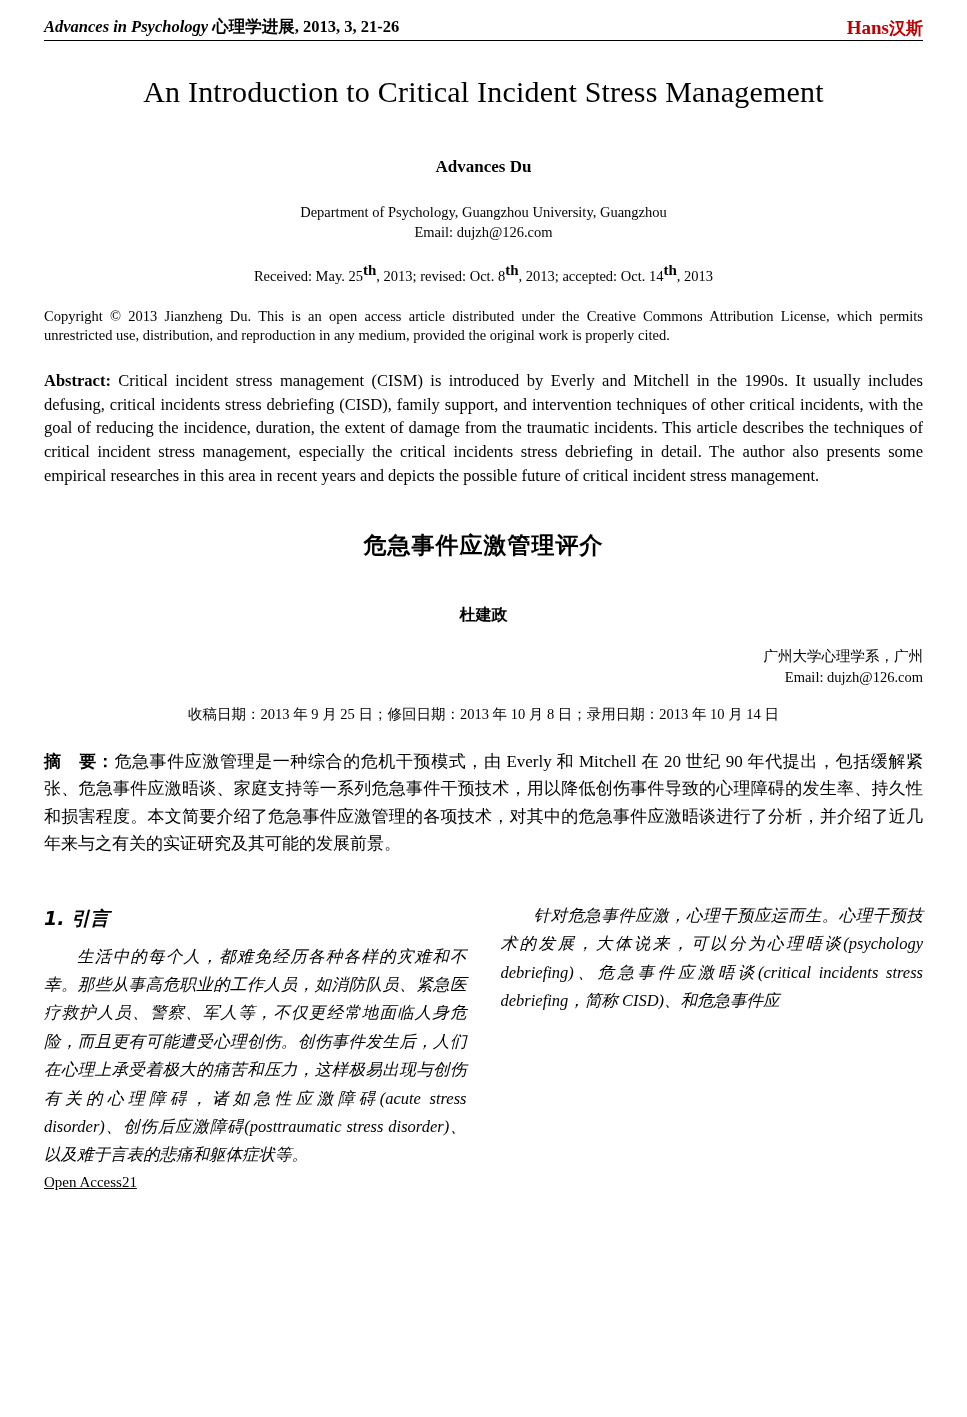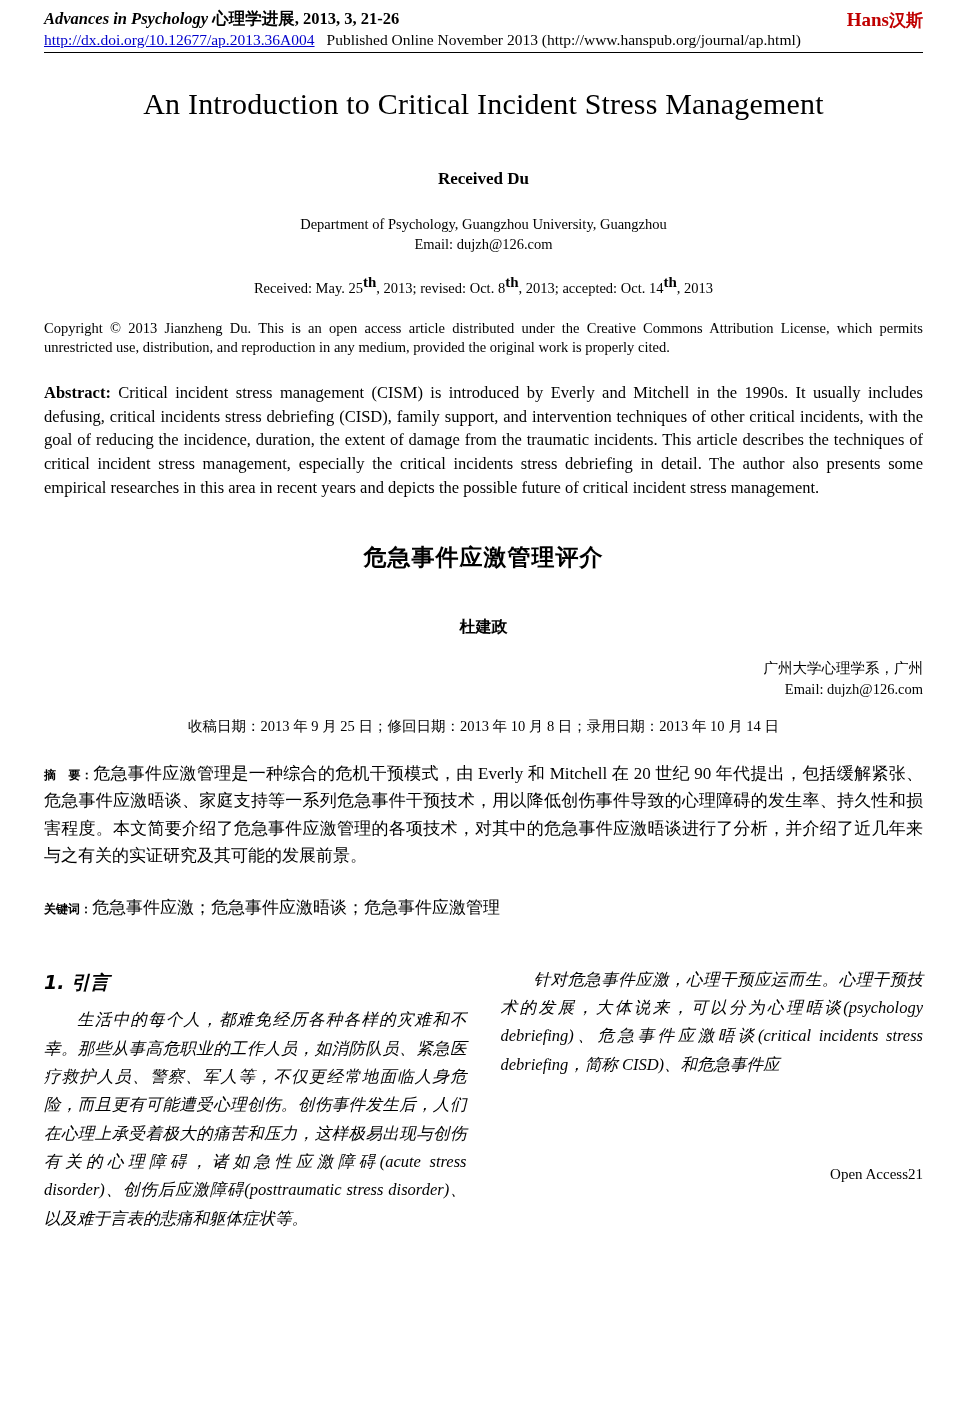--- a/index.html
+++ b/index.html
@@ -14,20 +14,21 @@
     color: #000000;
     position: relative;
     overflow: hidden;
   }
   .page {
     position: relative;
     width: 967px;
     height: 1199px;
     box-sizing: border-box;
     padding: 10px 44px 0 44px;
+    margin-top: 8px;
   }
 
   
   .header-row {
     display: flex;
     align-items: flex-start;
     justify-content: space-between;
     line-height: 1.15;
   }
   .journal-line {
@@ -143,21 +144,21 @@
   }
   .zhaiyao, .guanjianci {
     font-size: 17px;
     line-height: 1.62;
     text-align: justify;
     margin-top: 24px;
   }
   .zhaiyao b, .guanjianci b {
     font-weight: bold;
     font-family: Liberation Sans, sans-serif;
-    font-size: 12px;
+    font-size: 17px;
   }
   .zhaiyao-body { text-indent: 0; }
 
   
   .section-heading {
     font-size: 19px;
     font-weight: bold;
     font-family: "DejaVu Sans", sans-serif;
     margin: 0 0 8px 0;
   }
@@ -179,49 +180,46 @@
   }
   .col p.noindent { text-indent: 0; }
 
   
   .footer {
     position: absolute;
     left: 44px;
     right: 44px;
     bottom: 16px;
     display: flex;
-    justify-content: flex-end;
+    justify-content: flex-start;
     font-size: 15px;
+    text-decoration: underline;
   }
 </style>
 </head>
 <body>
 
 <div class="page">
 
   <div class="header-row">
     <div class="journal-line">
       <span>Advances in Psychology</span>
       <span class="cn">心理学进展, 2013, 3, 21-26</span>
     </div>
     <div class="hans-logo">
       <span>Hans</span><span class="han">汉斯</span>
     </div>
   </div>
 
-  <div class="doi-row">
-    <a class="doi-link" href="#">http://dx.doi.org/10.12677/ap.2013.36A004</a>
-    <span>Published Online November 2013 (http://www.hanspub.org/journal/ap.html)</span>
-  </div>
 
   <hr class="hr-top">
 
   <div class="paper-title">An Introduction to Critical Incident Stress Management</div>
 
-  <div class="author-en">Received Du</div>
+  <div class="author-en">Advances Du</div>
 
   <div class="affil-en">
     <div>Department of Psychology, Guangzhou University, Guangzhou</div>
     <div>Email: dujzh@126.com</div>
   </div>
 
   <div class="dates-en">
     <span>Received: May. 25</span><sup>th</sup><span>, 2013; revised: Oct. 8</span><sup>th</sup><span>, 2013; accepted: Oct. 14</span><sup>th</sup><span>, 2013</span>
   </div>
 
@@ -240,23 +238,20 @@
     <div>广州大学心理学系，广州</div>
     <div>Email: dujzh@126.com</div>
   </div>
 
   <div class="dates-cn">收稿日期：2013 年 9 月 25 日；修回日期：2013 年 10 月 8 日；录用日期：2013 年 10 月 14 日</div>
 
   <div class="zhaiyao">
     <b>摘　要：</b><span class="zhaiyao-body">危急事件应激管理是一种综合的危机干预模式，由 Everly 和 Mitchell 在 20 世纪 90 年代提出，包括缓解紧张、危急事件应激晤谈、家庭支持等一系列危急事件干预技术，用以降低创伤事件导致的心理障碍的发生率、持久性和损害程度。本文简要介绍了危急事件应激管理的各项技术，对其中的危急事件应激晤谈进行了分析，并介绍了近几年来与之有关的实证研究及其可能的发展前景。</span>
   </div>
 
-  <div class="guanjianci">
-    <b>关键词：</b><span>危急事件应激；危急事件应激晤谈；危急事件应激管理</span>
-  </div>
 
   <div class="columns">
     <div class="col">
       <div class="section-heading">1. 引言</div>
       <p>生活中的每个人，都难免经历各种各样的灾难和不幸。那些从事高危职业的工作人员，如消防队员、紧急医疗救护人员、警察、军人等，不仅更经常地面临人身危险，而且更有可能遭受心理创伤。创伤事件发生后，人们在心理上承受着极大的痛苦和压力，这样极易出现与创伤有关的心理障碍，诸如急性应激障碍(acute stress disorder)、创伤后应激障碍(posttraumatic stress disorder)、以及难于言表的悲痛和躯体症状等。</p>
     </div>
     <div class="col">
       <p>针对危急事件应激，心理干预应运而生。心理干预技术的发展，大体说来，可以分为心理晤谈(psychology debriefing)、危急事件应激晤谈(critical incidents stress debriefing，简称 CISD)、和危急事件应</p>
     </div>
   </div>

